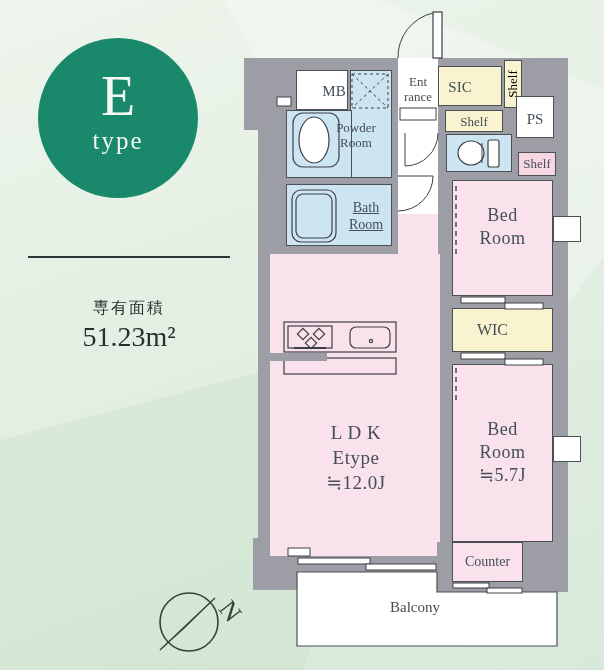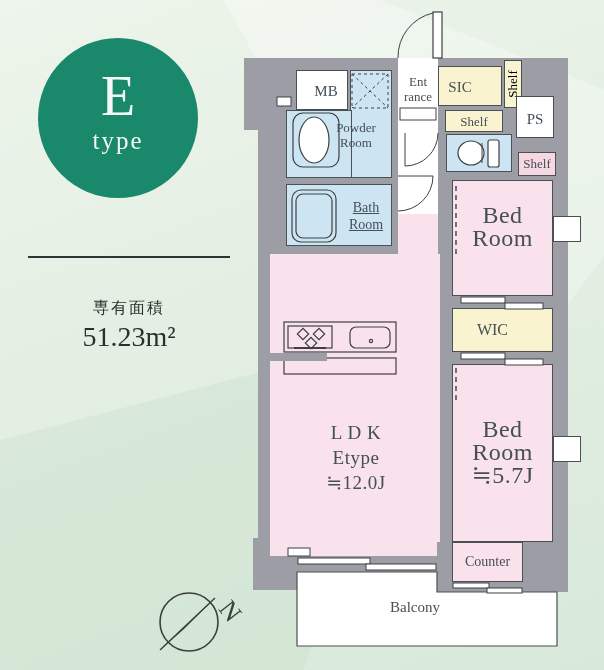--- a/index.html
+++ b/index.html
@@ -32,21 +32,21 @@
     display:flex;align-items:center;justify-content:center;text-align:center;}
   .c-pink{background:#f9e2eb;}
   .c-blue{background:#cde4f2;}
   .c-yellow{background:#f9f3cf;}
   .c-white{background:#ffffff;}
   .c-pink2{background:#f7d7e2;}
   .open{border:none;}
   .plabel{position:absolute;color:#454f56;text-align:center;pointer-events:none;}
   .sm{font-size:13px;line-height:15px;}
   .md{font-size:15px;line-height:18px;}
-  .lg{font-size:24px;line-height:23px;letter-spacing:0.5px;}
+  .lg{font-size:18px;line-height:23px;letter-spacing:0.5px;}
   .vert span{display:inline-block;transform:rotate(-90deg);white-space:nowrap;font-size:13px;}
   svg.overlay{position:absolute;left:0;top:0;z-index:6;pointer-events:none;}
   .z1{z-index:1}.z2{z-index:2}.z3{z-index:3}.z4{z-index:7}
 </style>
 </head>
 <body>
 
 <div class="bg-poly a"></div>
 <div class="bg-poly b"></div>
 
@@ -156,21 +156,21 @@
   </g>
 
   <g>
     <circle cx="189" cy="622" r="29" fill="none" stroke="#3a3f3e" stroke-width="1.6"></circle>
     <polygon points="215,598 160,650 184,629" fill="#3a3f3e"></polygon>
     <path d="M160,650 L215,598" stroke="#3a3f3e" stroke-width="1.4"></path>
     <text x="224" y="612" font-size="26" fill="#3a3f3e" transform="rotate(52 224 604)">N</text>
   </g>
 </svg>
 
-<div class="plabel md z4" style="left:300px;top:82px;width:52px;">MB</div>
+<div class="plabel md z4" style="left:308px;top:82px;width:52px;">MB</div>
 <div class="plabel sm z4" style="left:398px;top:74px;width:40px;">
   <div>Ent</div>
   <div>rance</div>
 </div>
 <div class="plabel md z4" style="left:438px;top:78px;width:44px;">SIC</div>
 <div class="plabel sm z4" style="left:445px;top:114px;width:58px;">Shelf</div>
 <div class="plabel md z4" style="left:516px;top:110px;width:38px;">PS</div>
 <div class="plabel sm z4" style="left:518px;top:156px;width:38px;">Shelf</div>
 <div class="plabel sm z4" style="left:324px;top:120px;width:64px;">
   <div>Powder</div>

